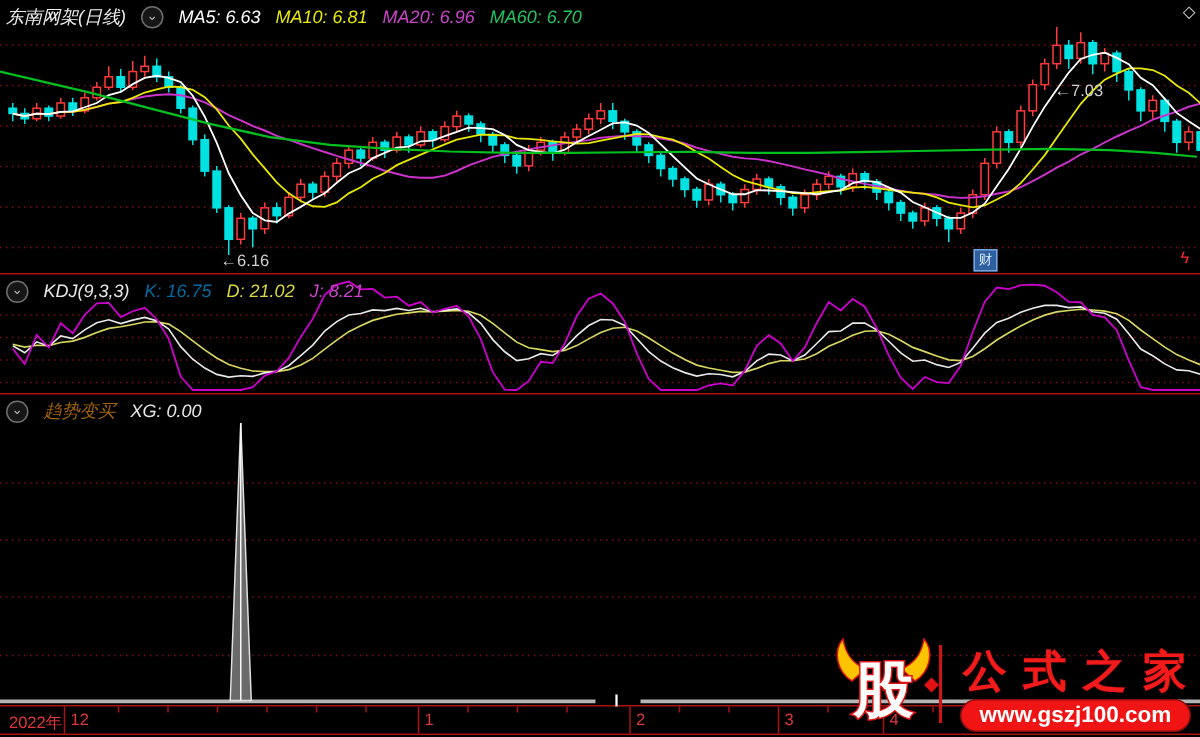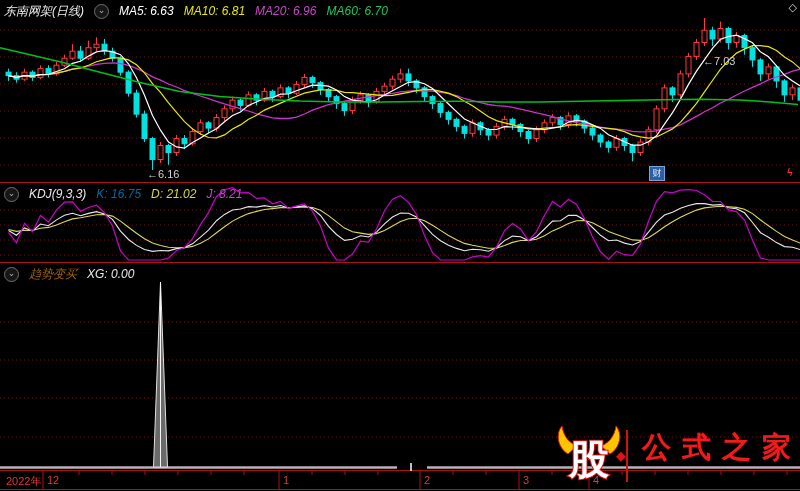--- a/index.html
+++ b/index.html
@@ -327,15 +327,16 @@
 
   <div class="watermark">
     <svg class="wm-bull" width="80" height="60">
       <path d="M16,30 C6,24 3,10 10,2 C12,14 18,19 25,22 Z" fill="#ffc400" stroke="#e01212" stroke-width="1"></path>
       <path d="M58,30 C68,24 71,10 64,2 C62,14 56,19 49,22 Z" fill="#ffc400" stroke="#e01212" stroke-width="1"></path>
       <text x="37" y="49" text-anchor="middle" font-size="40" font-weight="bold" fill="#ffffff" stroke="#e01414" stroke-width="2" paint-order="stroke">股</text>
     </svg>
     <div class="wm-div"></div>
     <span class="wm-diamond">◆</span>
     <span class="wm-name">公式之家</span>
+    <span class="wm-pill">www.gszj100.com</span>
   </div>
 
 </div>
 
 </body></html>

